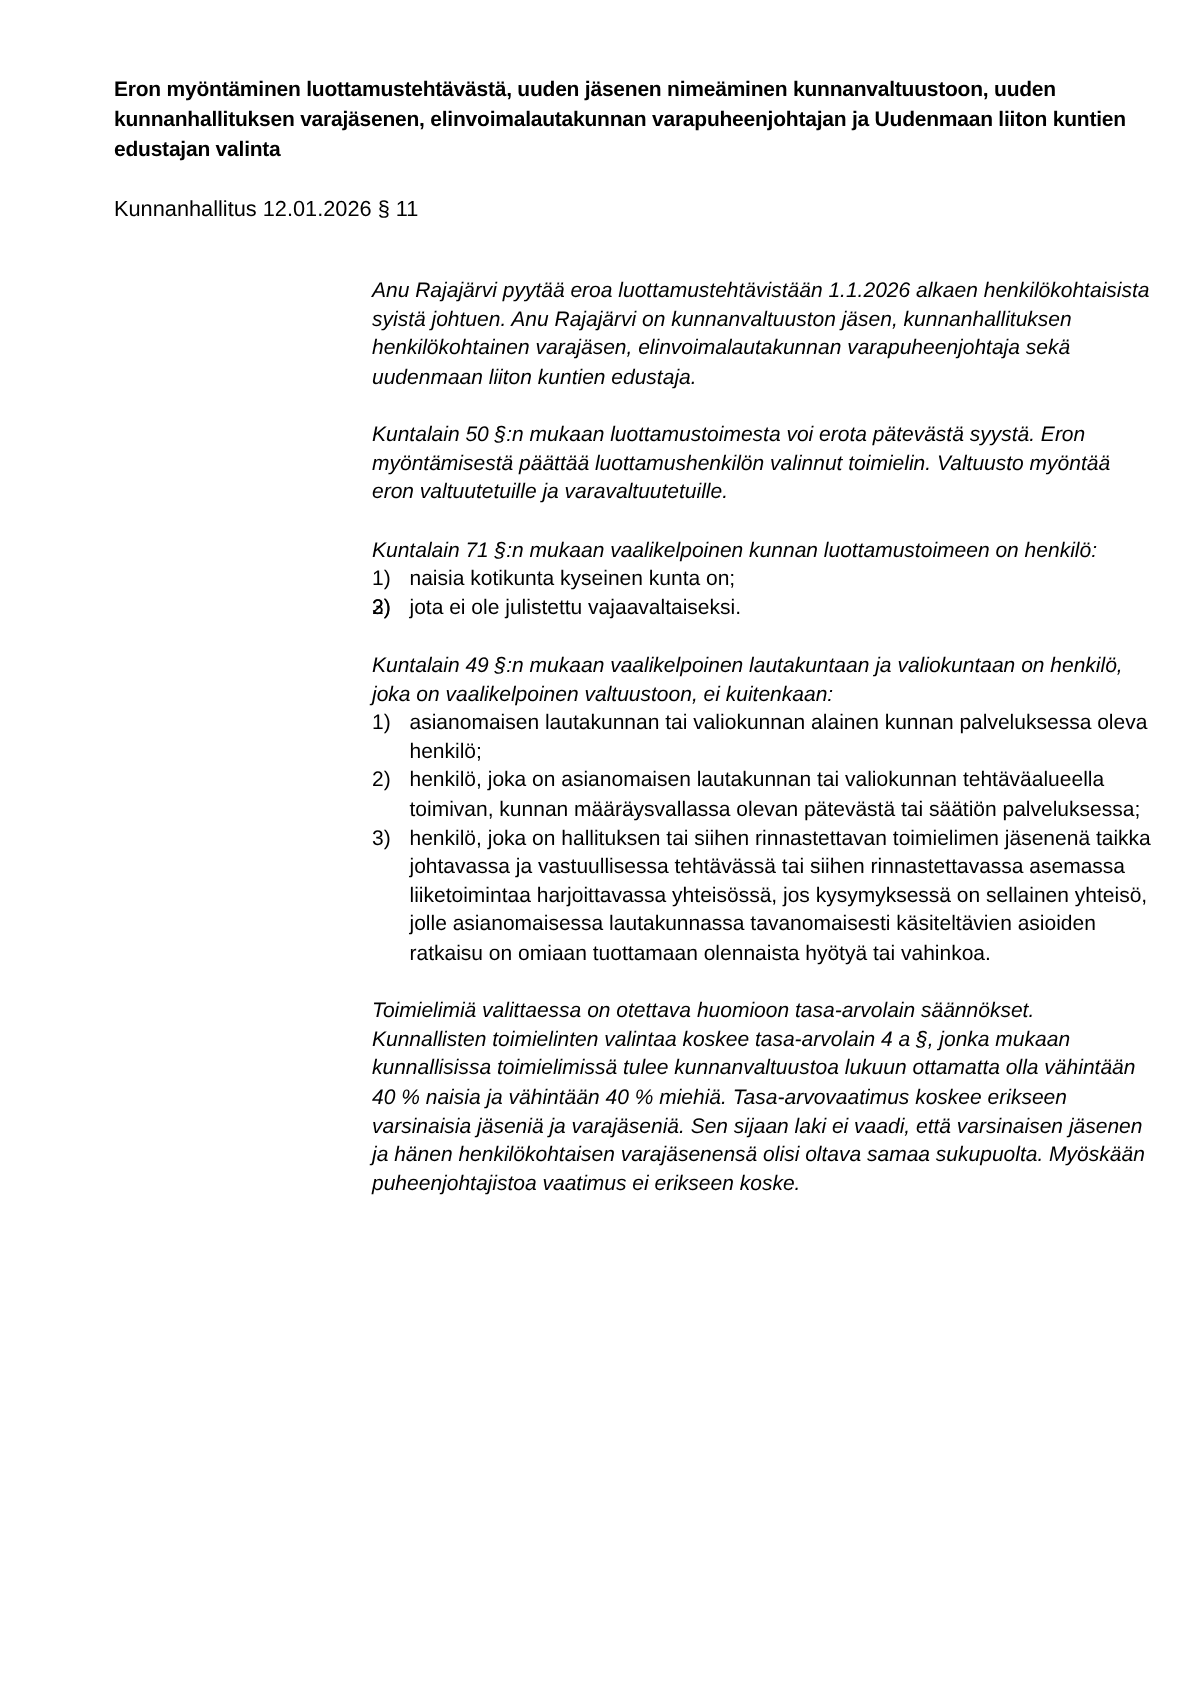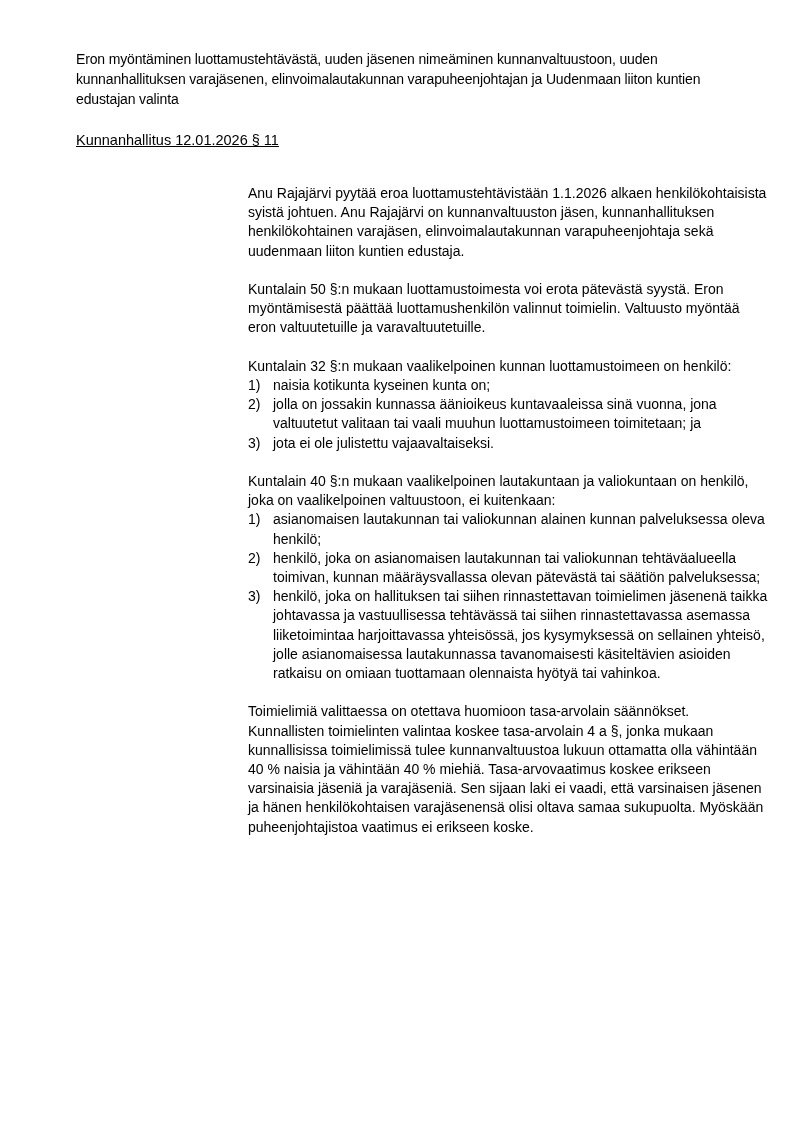--- a/index.html
+++ b/index.html
@@ -1,42 +1,42 @@
 <!DOCTYPE html>
 <html><head>
   <meta charset="utf-8">
   <style>
     html, body { margin: 0; padding: 0; background: #ffffff; }
     body { width: 794px; height: 1122px; position: relative; overflow: hidden;
       font-family: "Liberation Sans", "DejaVu Sans", sans-serif; color: #000; }
     .title { position: absolute; left: 76px; top: 49px; width: 680px;
-      font-weight: normal; font-size: 14px; line-height: 20px; letter-spacing: -0.15px; }
-    .meeting { position: absolute; left: 76px; top: 130px; font-size: 14.5px; line-height: 20px; text-decoration: underline; }
+      font-weight: bold; font-size: 14px; line-height: 20px; letter-spacing: -0.15px; }
+    .meeting { position: absolute; left: 76px; top: 130px; font-size: 14.5px; line-height: 20px; }
     .body { position: absolute; left: 248px; top: 184px; width: 520px;
       font-size: 14px; line-height: 19.2px; }
-    .body p { margin: 0 0 19.2px 0; }
+    .body p { margin: 0 0 19.2px 0; font-style: italic; }
     .list { margin: 0 0 19.2px 0; padding: 0; list-style: none; }
     .list li { position: relative; padding-left: 25px; }
     .list .num { position: absolute; left: 0; top: 0; }
   </style>
 </head>
 <body>
 
 <div class="title">Eron myöntäminen luottamustehtävästä, uuden jäsenen nimeäminen kunnanvaltuustoon, uuden kunnanhallituksen varajäsenen, elinvoimalautakunnan varapuheenjohtajan ja Uudenmaan liiton kuntien edustajan valinta</div>
 <div class="meeting">Kunnanhallitus 12.01.2026 § 11</div>
 
 <div class="body">
   <p>Anu Rajajärvi pyytää eroa luottamustehtävistään 1.1.2026 alkaen henkilökohtaisista syistä johtuen. Anu Rajajärvi on kunnanvaltuuston jäsen, kunnanhallituksen henkilökohtainen varajäsen, elinvoimalautakunnan varapuheenjohtaja sekä uudenmaan liiton kuntien edustaja.</p>
   <p>Kuntalain 50 §:n mukaan luottamustoimesta voi erota pätevästä syystä. Eron myöntämisestä päättää luottamushenkilön valinnut toimielin. Valtuusto myöntää eron valtuutetuille ja varavaltuutetuille.</p>
-  <p style="margin-bottom:0">Kuntalain 32 §:n mukaan vaalikelpoinen kunnan luottamustoimeen on henkilö:</p>
+  <p style="margin-bottom:0">Kuntalain 71 §:n mukaan vaalikelpoinen kunnan luottamustoimeen on henkilö:</p>
   <ol class="list">
     <li><span class="num">1)</span><span>naisia kotikunta kyseinen kunta on;</span></li>
-    <li><span class="num">2)</span><span>jolla on jossakin kunnassa äänioikeus kuntavaaleissa sinä vuonna, jona valtuutetut valitaan tai vaali muuhun luottamustoimeen toimitetaan; ja</span></li>
+    <li><span class="num">2)</span></li>
     <li><span class="num">3)</span><span>jota ei ole julistettu vajaavaltaiseksi.</span></li>
   </ol>
-  <p style="margin-bottom:0">Kuntalain 40 §:n mukaan vaalikelpoinen lautakuntaan ja valiokuntaan on henkilö, joka on vaalikelpoinen valtuustoon, ei kuitenkaan:</p>
+  <p style="margin-bottom:0">Kuntalain 49 §:n mukaan vaalikelpoinen lautakuntaan ja valiokuntaan on henkilö, joka on vaalikelpoinen valtuustoon, ei kuitenkaan:</p>
   <ol class="list">
     <li><span class="num">1)</span><span>asianomaisen lautakunnan tai valiokunnan alainen kunnan palveluksessa oleva henkilö;</span></li>
     <li><span class="num">2)</span><span>henkilö, joka on asianomaisen lautakunnan tai valiokunnan tehtäväalueella toimivan, kunnan määräysvallassa olevan pätevästä tai säätiön palveluksessa;</span></li>
     <li><span class="num">3)</span><span>henkilö, joka on hallituksen tai siihen rinnastettavan toimielimen jäsenenä taikka johtavassa ja vastuullisessa tehtävässä tai siihen rinnastettavassa asemassa liiketoimintaa harjoittavassa yhteisössä, jos kysymyksessä on sellainen yhteisö, jolle asianomaisessa lautakunnassa tavanomaisesti käsiteltävien asioiden ratkaisu on omiaan tuottamaan olennaista hyötyä tai vahinkoa.</span></li>
   </ol>
   <p>Toimielimiä valittaessa on otettava huomioon tasa-arvolain säännökset. Kunnallisten toimielinten valintaa koskee tasa-arvolain 4 a §, jonka mukaan kunnallisissa toimielimissä tulee kunnanvaltuustoa lukuun ottamatta olla vähintään 40 % naisia ja vähintään 40 % miehiä. Tasa-arvovaatimus koskee erikseen varsinaisia jäseniä ja varajäseniä. Sen sijaan laki ei vaadi, että varsinaisen jäsenen ja hänen henkilökohtaisen varajäsenensä olisi oltava samaa sukupuolta. Myöskään puheenjohtajistoa vaatimus ei erikseen koske.</p>
 </div>
 
 </body></html>

